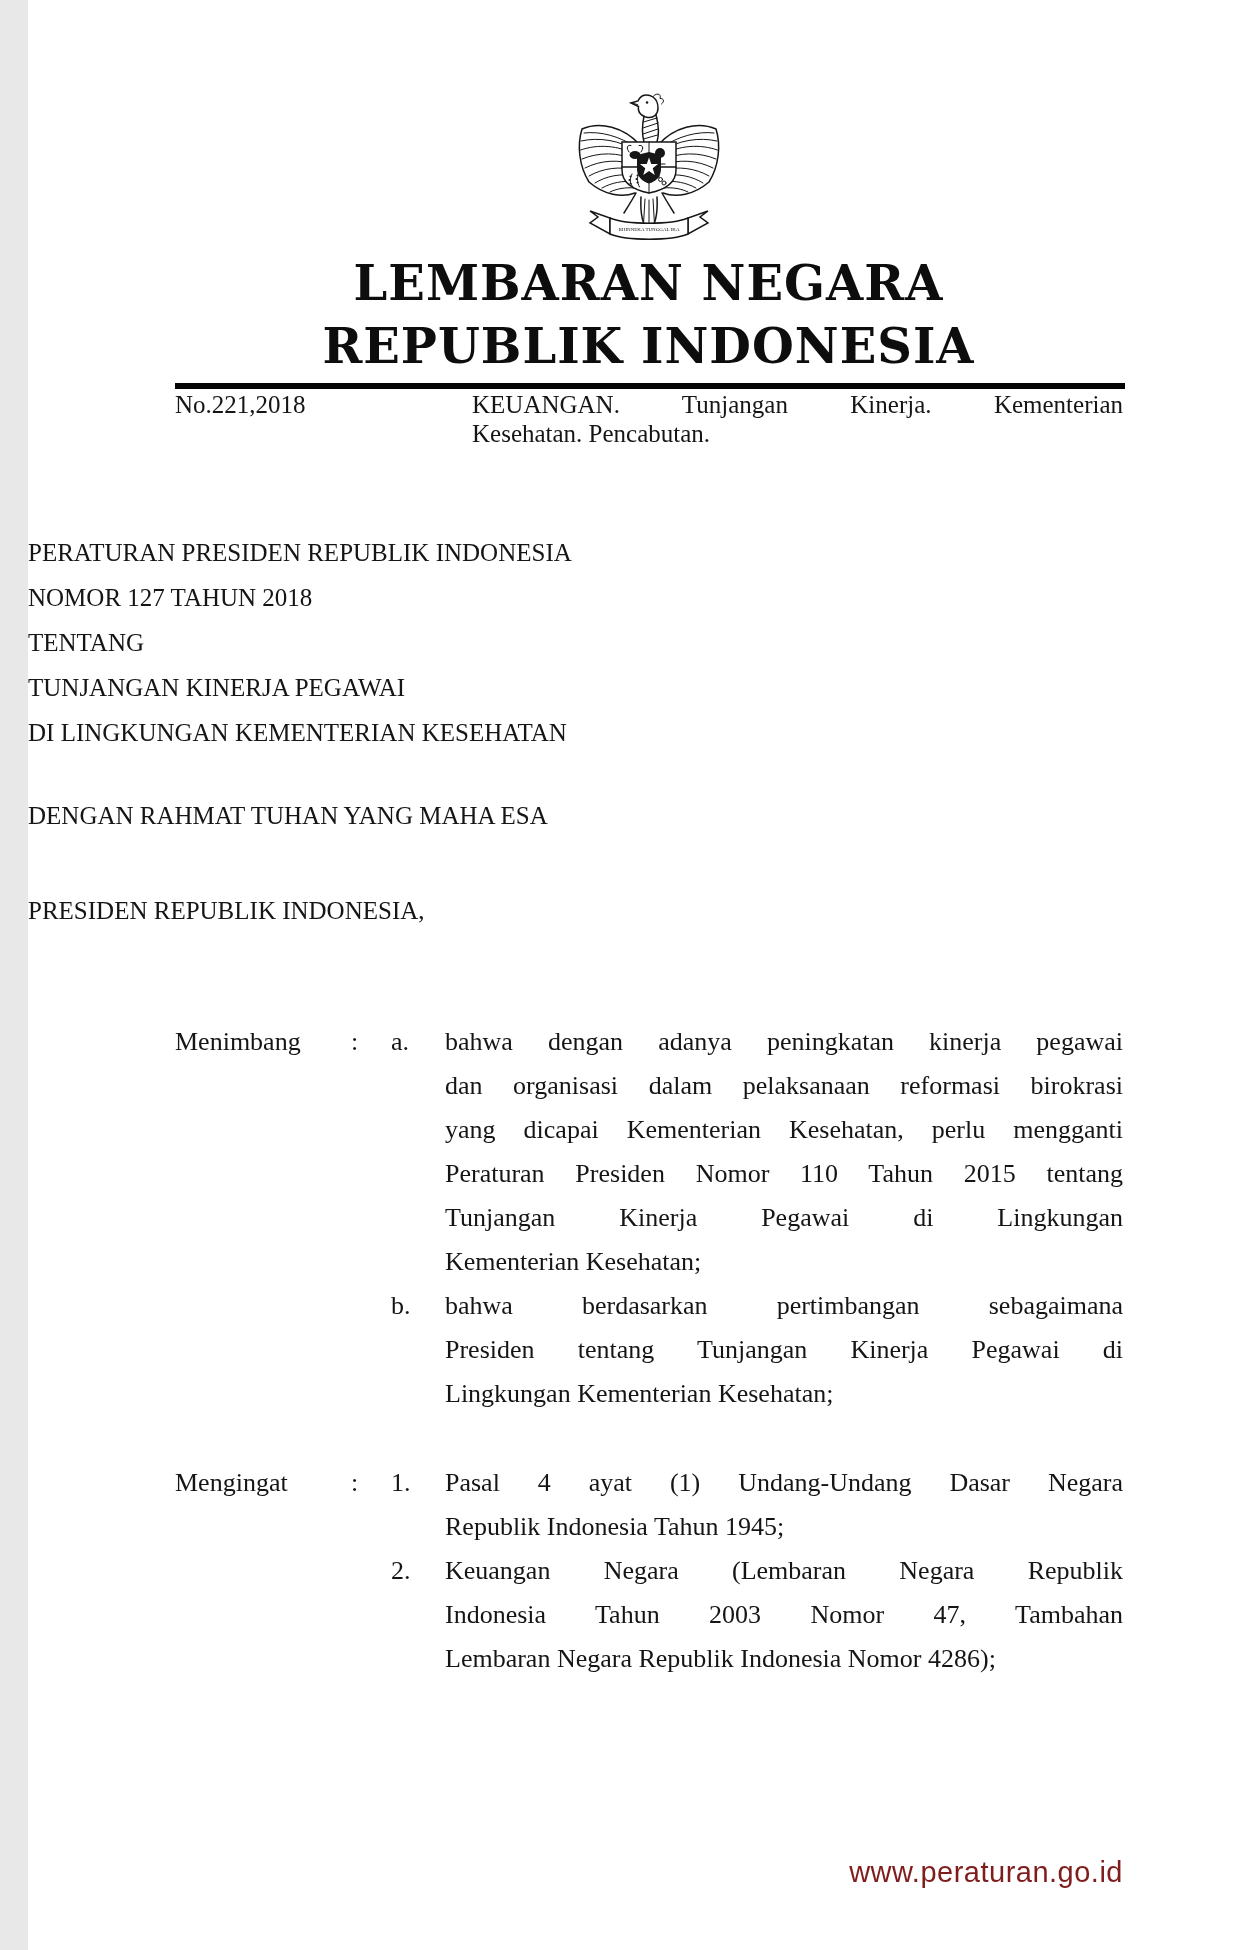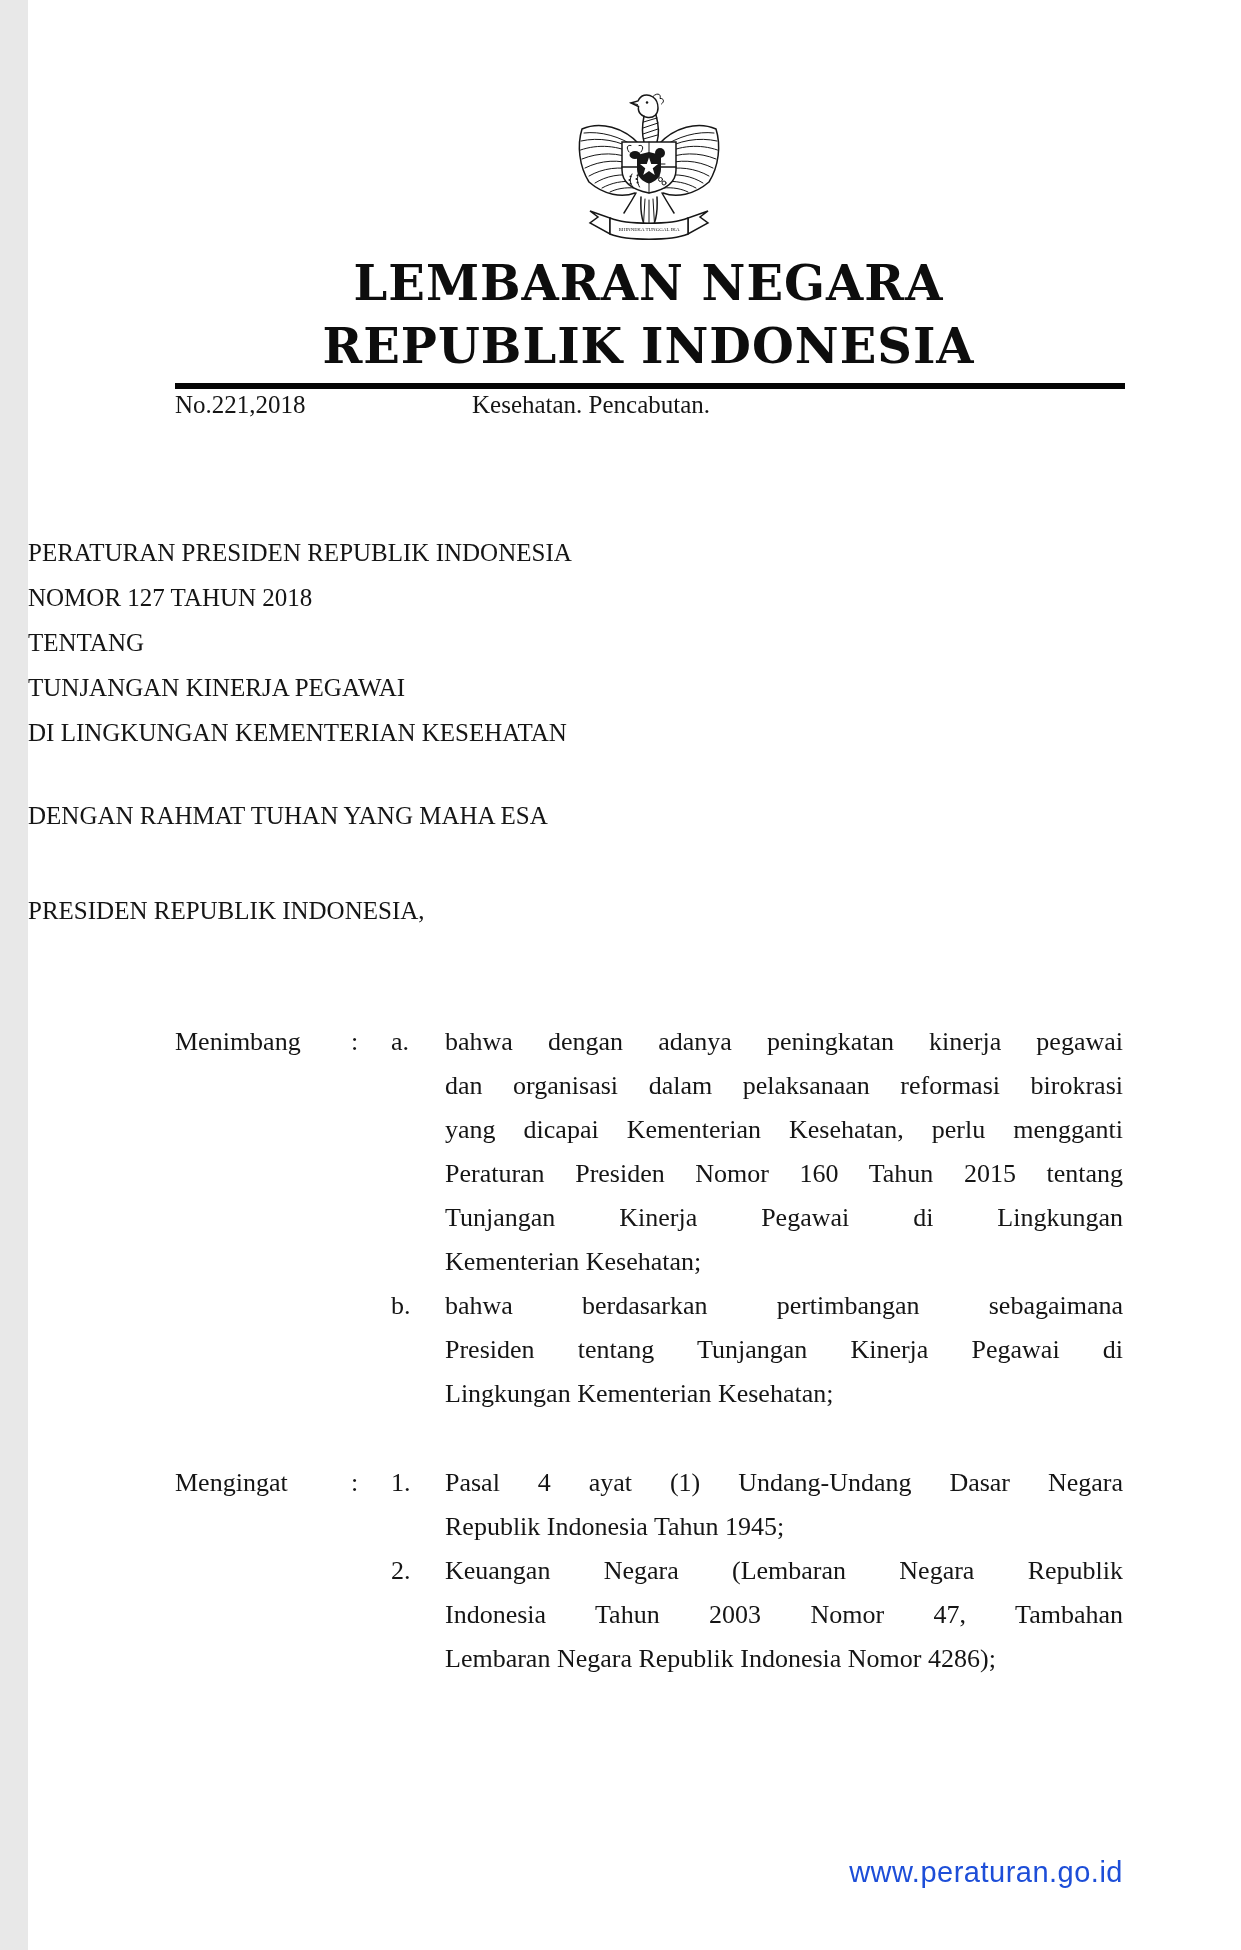--- a/index.html
+++ b/index.html
@@ -165,20 +165,21 @@
   <h1 class="masthead">
     <span>LEMBARAN NEGARA</span>
     <span>REPUBLIK INDONESIA</span>
   </h1>
 
   <div class="rule" style="background: rgb(5, 5, 5);"></div>
 
   <div class="issue-row">
     <div class="issue-no">No.221,2018</div>
     <div class="issue-subject" id="issue-subject">
+        <div class="jline">KEUANGAN. Tunjangan Kinerja. Kementerian</div>
         <div class="lline">Kesehatan. Pencabutan.</div>
       </div>
   </div>
 
   <div class="title-block" id="title-block">
       <div class="center-line">PERATURAN PRESIDEN REPUBLIK INDONESIA</div>
       <div class="center-line">NOMOR 127 TAHUN 2018</div>
       <div class="center-line">TENTANG</div>
       <div class="center-line">TUNJANGAN KINERJA PEGAWAI</div>
       <div class="center-line">DI LINGKUNGAN KEMENTERIAN KESEHATAN</div>
@@ -191,21 +192,21 @@
       <div class="sec">
         <div class="sec-label">Menimbang</div>
         <div class="sec-colon">:</div>
         <div class="sec-items">
           <div class="item">
             <div class="marker">a.</div>
             <div class="item-lines">
               <div class="jline">bahwa dengan adanya peningkatan kinerja pegawai</div>
               <div class="jline">dan organisasi dalam pelaksanaan reformasi birokrasi</div>
               <div class="jline">yang dicapai Kementerian Kesehatan, perlu mengganti</div>
-              <div class="jline">Peraturan Presiden Nomor 160 Tahun 2015 tentang</div>
+              <div class="jline">Peraturan Presiden Nomor 110 Tahun 2015 tentang</div>
               <div class="jline">Tunjangan Kinerja Pegawai di Lingkungan</div>
               <div class="lline">Kementerian Kesehatan;</div>
             </div>
           </div>
           <div class="item">
             <div class="marker">b.</div>
             <div class="item-lines">
               <div class="jline">bahwa berdasarkan pertimbangan sebagaimana</div>
               <div class="jline">Presiden tentang Tunjangan Kinerja Pegawai di</div>
               <div class="lline">Lingkungan Kementerian Kesehatan;</div>
@@ -229,15 +230,15 @@
             <div class="item-lines">
               <div class="jline">Keuangan Negara (Lembaran Negara Republik</div>
               <div class="jline">Indonesia Tahun 2003 Nomor 47, Tambahan</div>
               <div class="lline">Lembaran Negara Republik Indonesia Nomor 4286);</div>
             </div>
           </div>
         </div>
       </div>
     </div>
 
-  <div class="footer-url" style="color: #1d4ed8;">www.peraturan.go.id</div>
+  <div class="footer-url" style="color: #7f1d1d;">www.peraturan.go.id</div>
 
 </div>
 
 </body></html>

